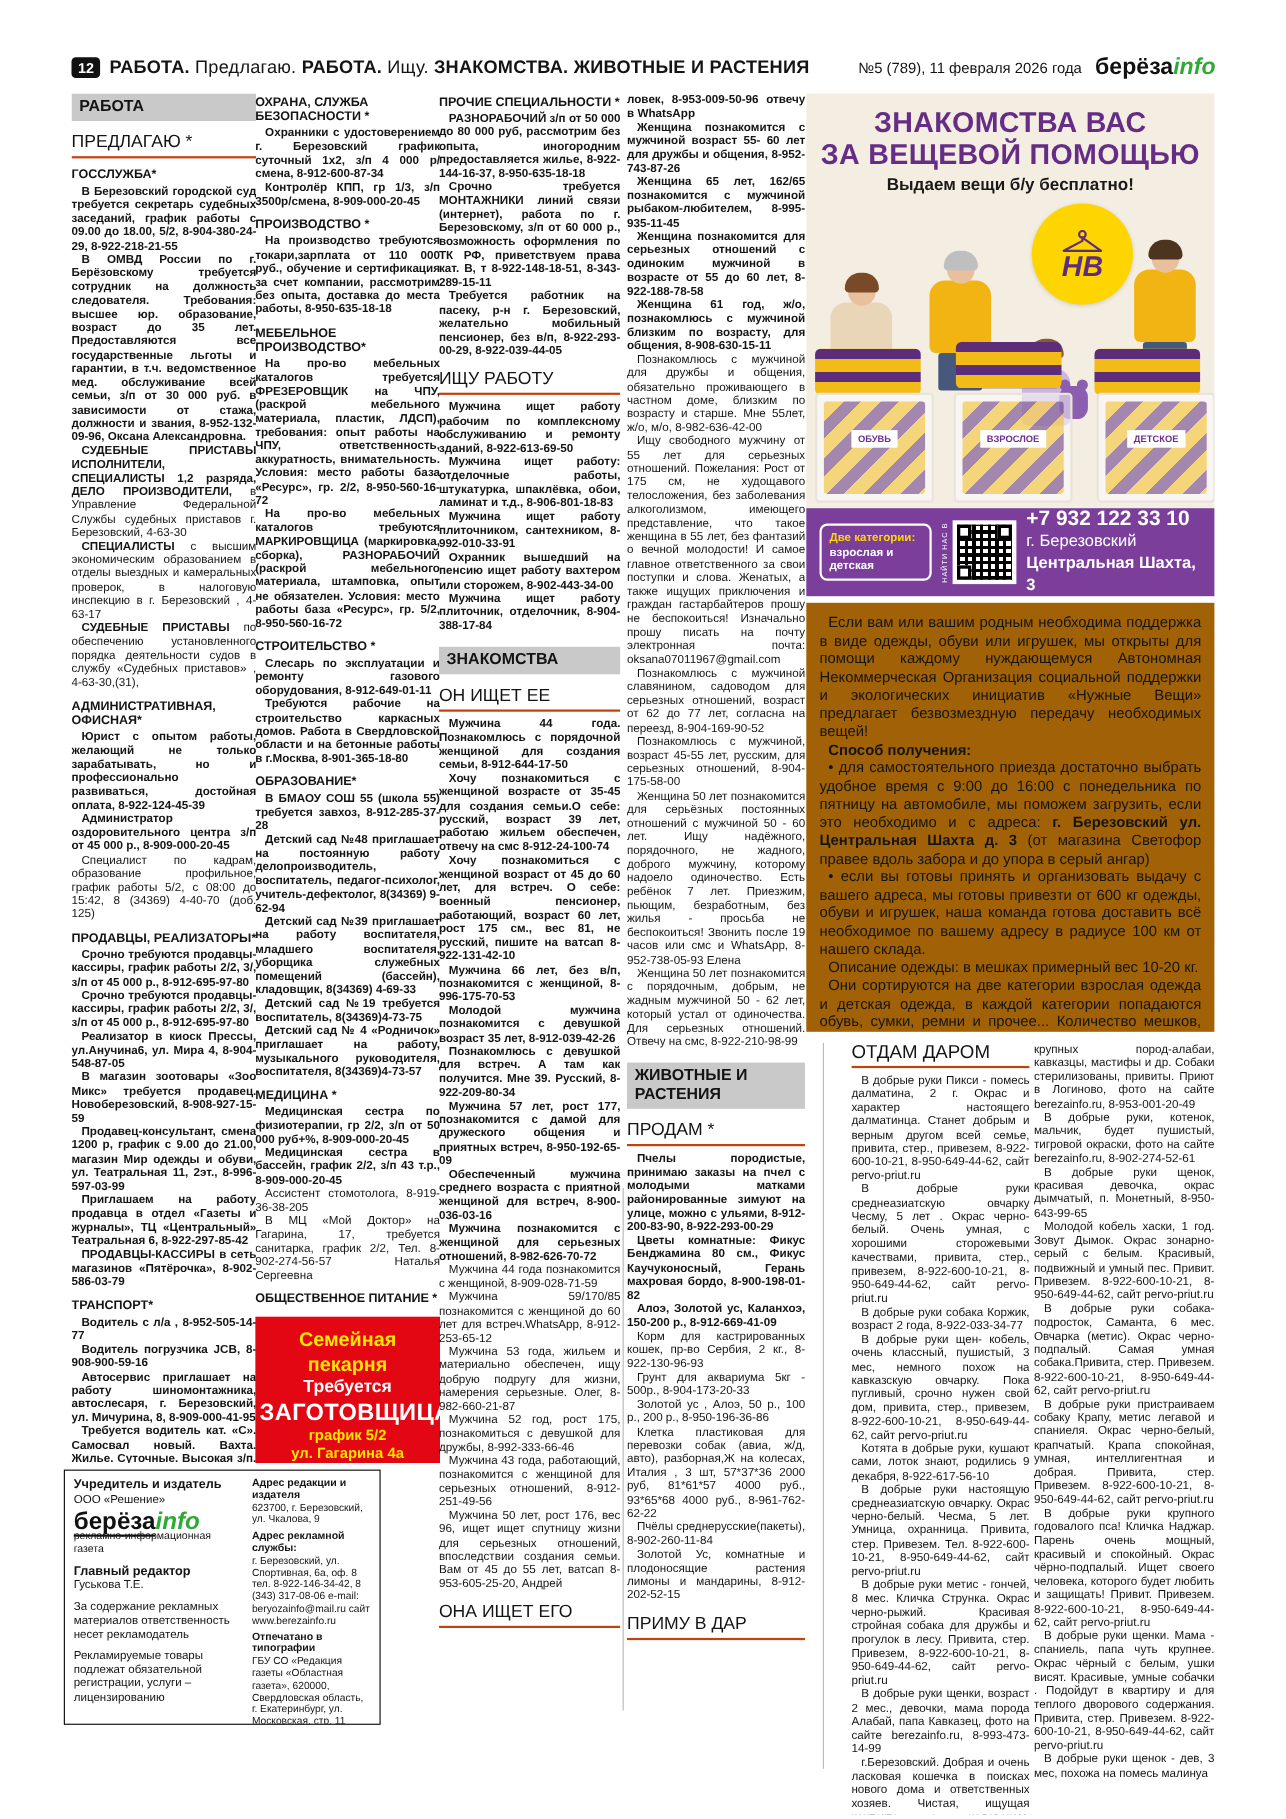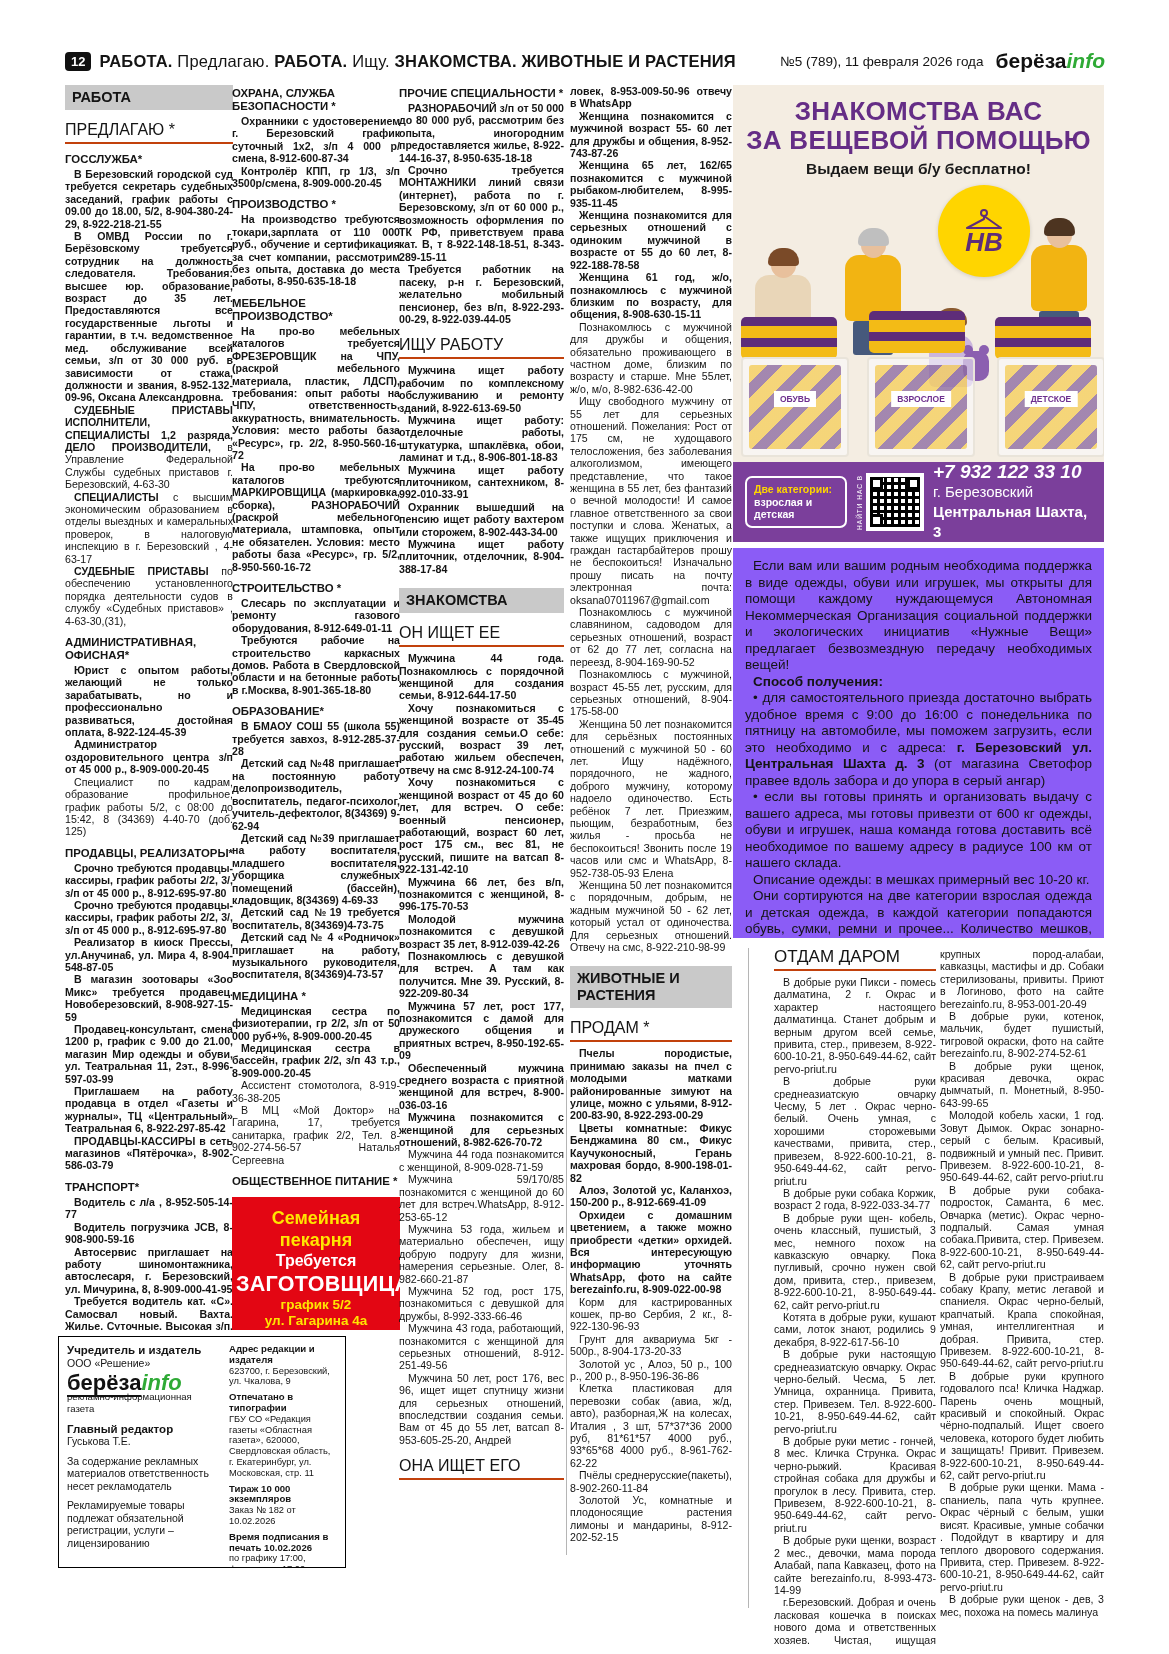--- a/index.html
+++ b/index.html
@@ -56,25 +56,25 @@
   .ch-cats{border:2px solid #fff;border-radius:7px;padding:5px 7px;width:84px;flex:none;}
   .ch-cats .y{color:#ffd500;font-weight:bold;font-size:10.5px;line-height:12.5px;}
   .ch-cats .w{color:#fff;font-weight:bold;font-size:10.5px;line-height:12.5px;}
   .ch-qrwrap{display:flex;align-items:center;gap:3px;flex:none;}
   .ch-qrlabel{writing-mode:vertical-rl;transform:rotate(180deg);color:#fff;font-size:6.5px;letter-spacing:1px;white-space:nowrap;}
   .ch-qr{width:58px;height:58px;background:#fff;position:relative;padding:4px;box-sizing:border-box;}
   .qr-in{width:100%;height:100%;background:repeating-linear-gradient(90deg,#000 0 3px,transparent 3px 7px),repeating-linear-gradient(0deg,#000 0 3px,#fff 3px 7px);}
   .qr-eye{position:absolute;width:13px;height:13px;background:#fff;border:3px solid #000;box-sizing:border-box;}
   .qr-eye.e1{left:4px;top:4px;} .qr-eye.e2{right:4px;top:4px;} .qr-eye.e3{left:4px;bottom:4px;}
   .ch-contact{color:#fff;line-height:20px;}
-  .ch-phone{font-weight:bold;font-size:19px;font-style:italic;}
+  .ch-phone{font-weight:bold;font-size:19px;}
   .ch-city{font-size:15px;}
   .ch-addr{font-weight:bold;font-size:15px;}
   
-  .chinfo{position:absolute;left:733px;top:548px;width:371px;height:390px;background:#8b5cf6;padding:10px 12px;box-sizing:border-box;overflow:hidden;}
+  .chinfo{position:absolute;left:733px;top:548px;width:371px;height:390px;background:#a16207;padding:10px 12px;box-sizing:border-box;overflow:hidden;}
   .cip{font-size:13.5px;line-height:16.5px;text-align:justify;text-indent:8px;margin:0;}
   .cip span.bb{font-weight:bold;}
   
   #otdamA{left:774px;top:948px;width:162px;height:702px;}
   #otdamB{left:940px;top:948px;width:164px;height:702px;}
   #otdamA .rulehead{margin-top:0;font-size:17px;}
   
   .pub{position:absolute;left:58px;top:1336px;width:288px;height:232px;border:1.5px solid #000;box-sizing:border-box;padding:7px 8px;overflow:hidden;}
   .pub-cols{display:flex;gap:10px;}
   .pub-left{width:152px;flex:none;font-size:10.5px;line-height:12.5px;}
@@ -200,21 +200,20 @@
       <p class="ad">Ищу свободного мужчину от 55 лет для серьезных отношений. Пожелания: Рост от 175 см, не худощавого телосложения, без заболевания алкоголизмом, имеющего представление, что такое женщина в 55 лет, без фантазий о вечной молодости! И самое главное ответственного за свои поступки и слова. Женатых, а также ищущих приключения и граждан гастарбайтеров прошу не беспокоиться! Изначально прошу писать на почту электронная почта: oksana07011967@gmail.com</p>
       <p class="ad">Познакомлюсь с мужчиной славянином, садоводом для серьезных отношений, возраст от 62 до 77 лет, согласна на переезд, 8-904-169-90-52</p>
       <p class="ad">Познакомлюсь с мужчиной, возраст 45-55 лет, русским, для серьезных отношений, 8-904-175-58-00</p>
       <p class="ad">Женщина 50 лет познакомится для серьёзных постоянных отношений с мужчиной 50 - 60 лет. Ищу надёжного, порядочного, не жадного, доброго мужчину, которому надоело одиночество. Есть ребёнок 7 лет. Приезжим, пьющим, безработным, без жилья - просьба не беспокоиться! Звонить после 19 часов или смс и WhatsApp, 8-952-738-05-93 Елена</p>
       <p class="ad">Женщина 50 лет познакомится с порядочным, добрым, не жадным мужчиной 50 - 62 лет, который устал от одиночества. Для серьезных отношений. Отвечу на смс, 8-922-210-98-99</p>
       <div class="secbar">ЖИВОТНЫЕ И РАСТЕНИЯ</div>
       <div class="rulehead">ПРОДАМ *</div>
       <p class="ad b">Пчелы породистые, принимаю заказы на пчел с молодыми матками районированные зимуют на улице, можно с ульями, 8-912-200-83-90, 8-922-293-00-29</p>
       <p class="ad b">Цветы комнатные: Фикус Бенджамина 80 см., Фикус Каучуконосный, Герань махровая бордо, 8-900-198-01-82</p>
       <p class="ad b">Алоэ, Золотой ус, Каланхоэ, 150-200 р., 8-912-669-41-09</p>
-      <p class="ad b">Орхидеи с домашним цветением, а также можно приобрести «детки» орхидей. Вся интересующую информацию уточнять WhatsApp, фото на сайте berezainfo.ru, 8-909-022-00-98</p>
       <p class="ad">Корм для кастрированных кошек, пр-во Сербия, 2 кг., 8-922-130-96-93</p>
       <p class="ad">Грунт для аквариума 5кг - 500р., 8-904-173-20-33</p>
       <p class="ad">Золотой ус , Алоэ, 50 р., 100 р., 200 р., 8-950-196-36-86</p>
       <p class="ad">Клетка пластиковая для перевозки собак (авиа, ж/д, авто), разборная,Ж на колесах, Италия , 3 шт, 57*37*36 2000 руб, 81*61*57 4000 руб., 93*65*68 4000 руб., 8-961-762-62-22</p>
       <p class="ad">Пчёлы среднерусские(пакеты), 8-902-260-11-84</p>
       <p class="ad">Золотой Ус, комнатные и плодоносящие растения лимоны и мандарины, 8-912-202-52-15</p>
       <div class="rulehead">ПРИМУ В ДАР</div>
     </div>
 
   <div class="charity">
@@ -341,20 +340,21 @@
         <div>ООО «Решение»</div>
         <div class="pub-logo"><span class="lg-b">берёза</span><span class="lg-g">info</span></div>
         <div class="pub-logo-sub">рекламно-информационная газета</div>
         <div class="lbl">Главный редактор</div>
         <div>Гуськова Т.Е.</div>
         <div class="lbl" style="font-weight:normal;font-size:10.5px;">За содержание рекламных материалов ответственность несет рекламодатель</div>
         <div class="lbl" style="font-weight:normal;font-size:10.5px;">Рекламируемые товары подлежат обязательной регистрации, услуги – лицензированию</div>
       </div>
       <div class="pub-right">
           <p class="ad"><b>Адрес редакции и издателя </b>623700, г. Березовский, ул. Чкалова, 9</p>
+          <p class="ad"><b>Адрес рекламной службы: </b>г. Березовский, ул. Спортивная, 6а, оф. 8 тел. 8-922-146-34-42, 8 (343) 317-08-06 e-mail: beryozainfo@mail.ru сайт www.berezainfo.ru</p>
           <p class="ad"><b>Отпечатано в типографии </b>ГБУ СО «Редакция газеты «Областная газета», 620000, Свердловская область, г. Екатеринбург, ул. Московская, стр. 11</p>
           <p class="ad"><b>Тираж 10 000 экземпляров </b>Заказ № 182 от 10.02.2026</p>
           <p class="ad"><b>Время подписания в печать 10.02.2026 </b>по графику 17:00, фактически 17:00</p>
           <p class="ad"><b>Распространение бесплатно </b>и по подписке. Подписной индекс БИ777.</p>
         </div>
     </div>
 
   </div>
 
   <div class="vline" style="left:566px;top:1080px;height:475px;"></div>

